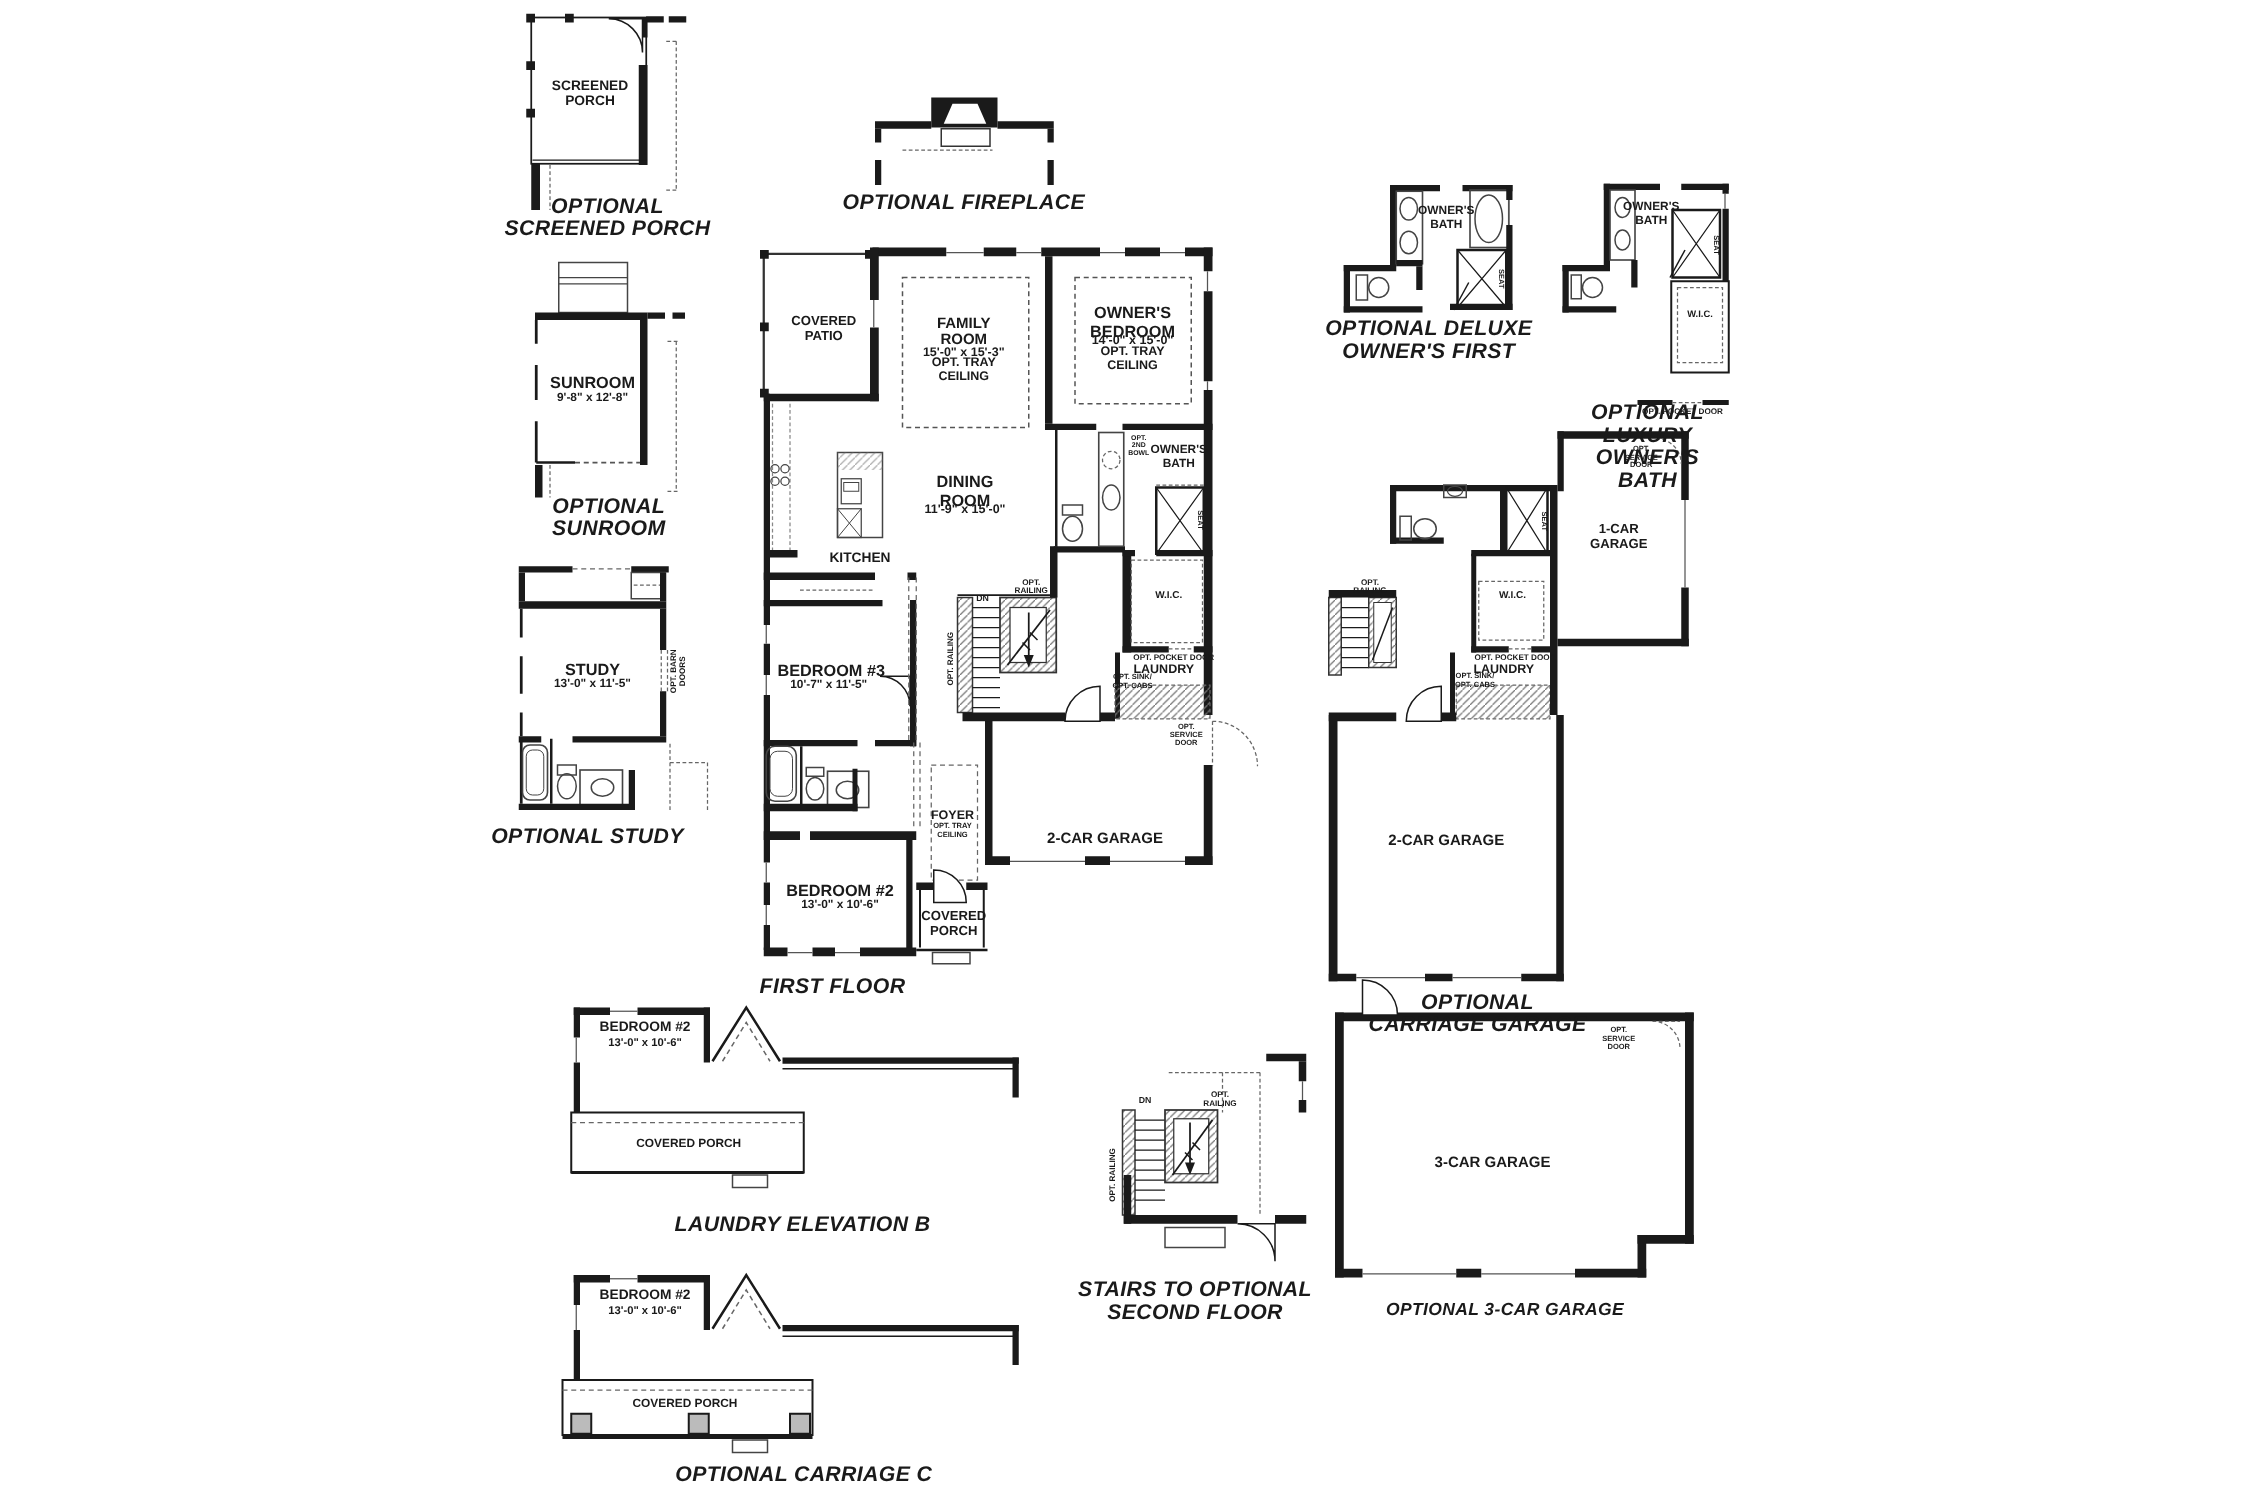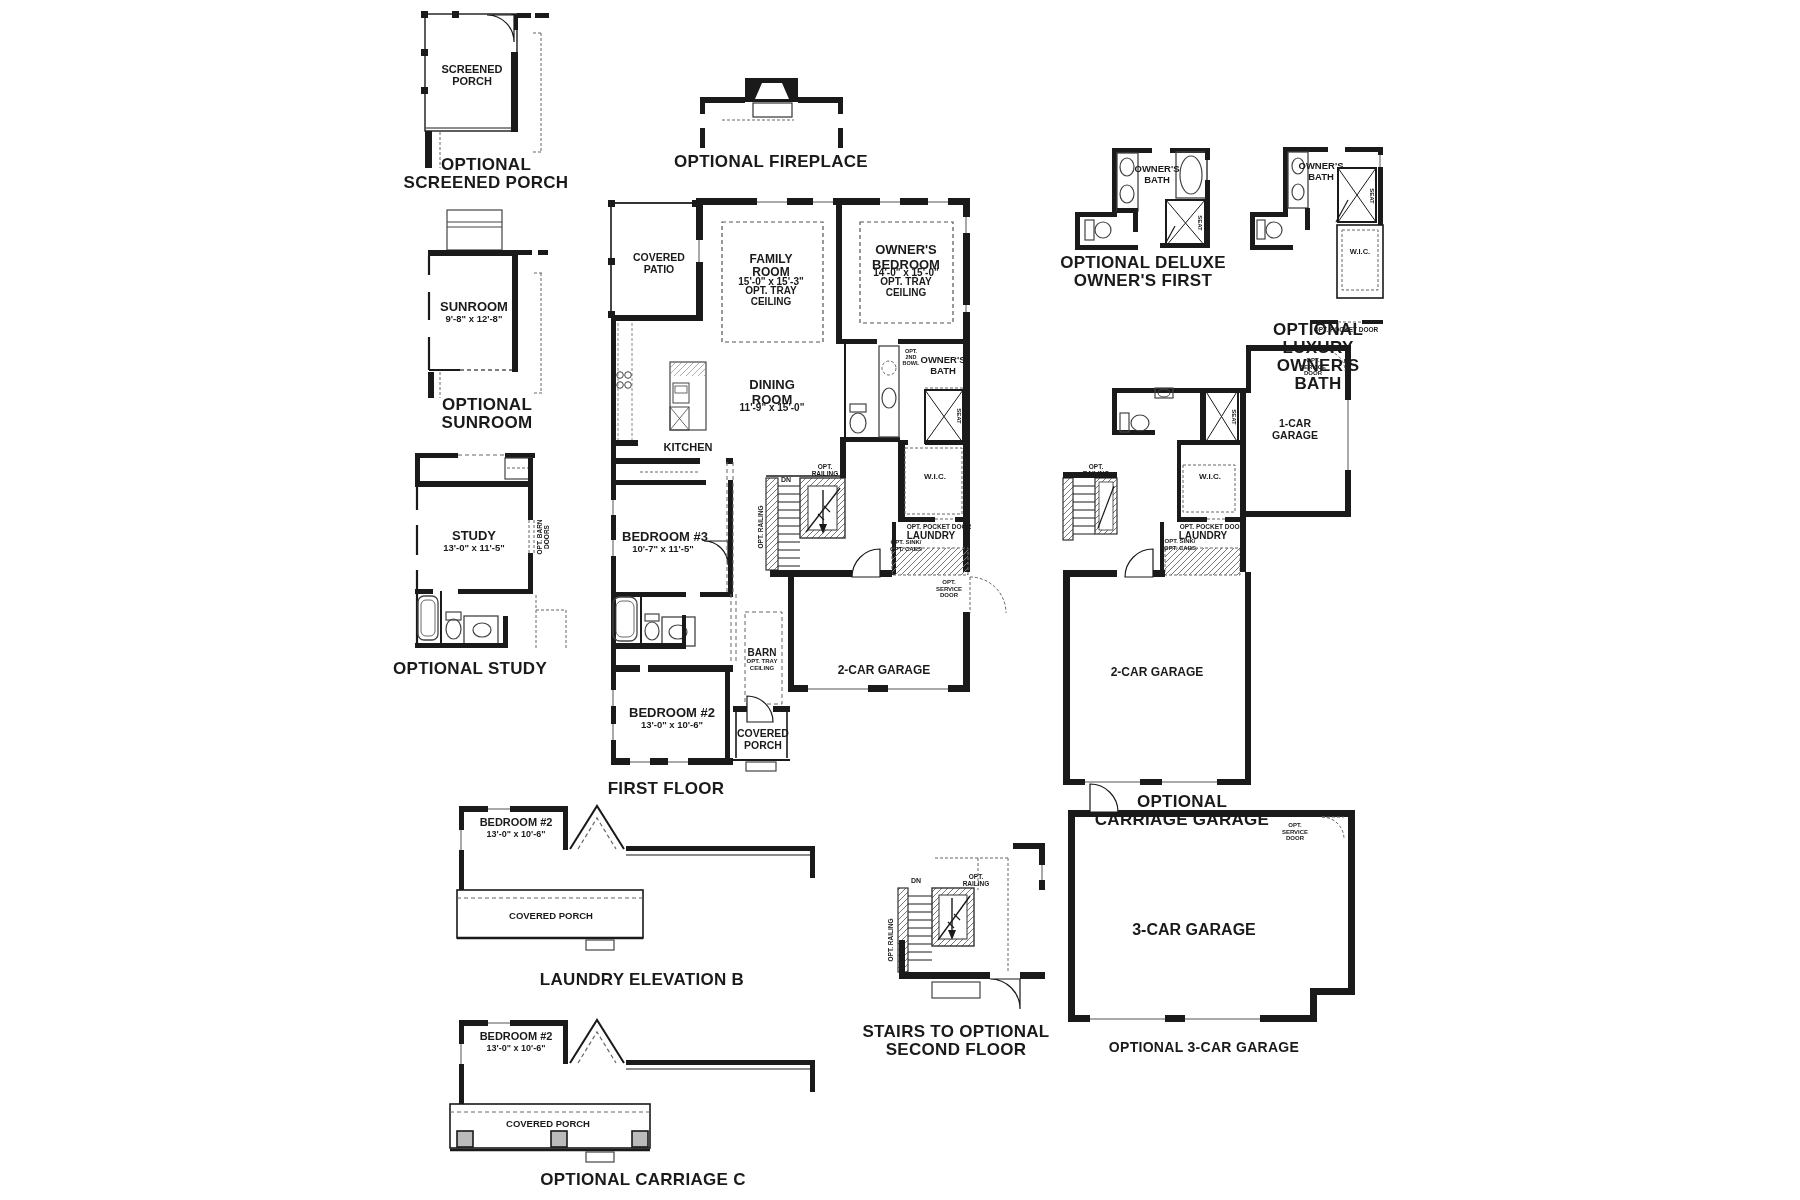--- a/index.html
+++ b/index.html
@@ -1,21 +1,21 @@
 <!DOCTYPE html>
 <html><head>
 <meta charset="utf-8">
 <style>
   html,body{margin:0;padding:0;background:#fff;}
   #sheet{position:relative;width:1436px;height:1200px;background:#fff;overflow:hidden;
          font-family:"Liberation Sans",sans-serif;}
   svg{position:absolute;left:0;top:0;}
   .lbl{position:absolute;transform:translate(-50%,-50%);text-align:center;white-space:pre-line;
        font-weight:bold;color:#1a1a1a;line-height:1.12;letter-spacing:0;}
-  .cap{letter-spacing:.3px;line-height:1.05;}
+  .cap{letter-spacing:.3px;line-height:1.05;font-style:italic;}
   .rot90{transform:translate(-50%,-50%) rotate(90deg);}
   .rotm90{transform:translate(-50%,-50%) rotate(-90deg);}
 </style>
 </head>
 <body>
 
 <div id="sheet">
 
 <svg width="1800" height="1200" viewBox="0 0 1800 1200">
   <defs>
@@ -444,21 +444,21 @@
 <div class="lbl" style="left:906px;top:546px;font-size:6px">OPT. SINK/
 OPT. CABS</div>
 <div class="lbl" style="left:786px;top:480px;font-size:7px">DN</div>
 <div class="lbl" style="left:825px;top:470px;font-size:6.5px">OPT.
 RAILING</div>
 <div class="lbl rotm90" style="left:761px;top:527px;font-size:6.5px">OPT. RAILING</div>
 <div class="lbl" style="left:665px;top:537px;font-size:13px">BEDROOM #3</div>
 <div class="lbl" style="left:663px;top:549px;font-size:9.5px">10'-7" x 11'-5"</div>
 <div class="lbl" style="left:672px;top:713px;font-size:13px">BEDROOM #2</div>
 <div class="lbl" style="left:672px;top:725px;font-size:9.5px">13'-0" x 10'-6"</div>
-<div class="lbl" style="left:762px;top:653px;font-size:10px">BARN</div>
+<div class="lbl" style="left:762px;top:653px;font-size:10px">FOYER</div>
 <div class="lbl" style="left:762px;top:665px;font-size:6px">OPT. TRAY
 CEILING</div>
 <div class="lbl" style="left:763px;top:740px;font-size:10.5px">COVERED
 PORCH</div>
 <div class="lbl" style="left:884px;top:671px;font-size:12px">2-CAR GARAGE</div>
 <div class="lbl" style="left:949px;top:589px;font-size:6px">OPT.
 SERVICE
 DOOR</div>
 <div class="lbl cap" style="left:666px;top:789px;font-size:17px">FIRST FLOOR</div>
 
@@ -503,19 +503,19 @@
 <div class="lbl" style="left:548px;top:1124px;font-size:9.5px">COVERED PORCH</div>
 <div class="lbl cap" style="left:643px;top:1180px;font-size:17px">OPTIONAL CARRIAGE C</div>
 
 <div class="lbl" style="left:916px;top:881px;font-size:7px">DN</div>
 <div class="lbl" style="left:976px;top:880px;font-size:6.5px">OPT.
 RAILING</div>
 <div class="lbl rotm90" style="left:891px;top:940px;font-size:6.5px">OPT. RAILING</div>
 <div class="lbl cap" style="left:956px;top:1041px;font-size:17px">STAIRS TO OPTIONAL
 SECOND FLOOR</div>
 
-<div class="lbl" style="left:1194px;top:930px;font-size:16px">3-CAR GARAGE</div>
+<div class="lbl" style="left:1194px;top:930px;font-size:12px">3-CAR GARAGE</div>
 <div class="lbl" style="left:1295px;top:832px;font-size:6px">OPT.
 SERVICE
 DOOR</div>
 <div class="lbl cap" style="left:1204px;top:1047px;font-size:14px">OPTIONAL 3-CAR GARAGE</div>
 
 </div>
 
 </body></html>

